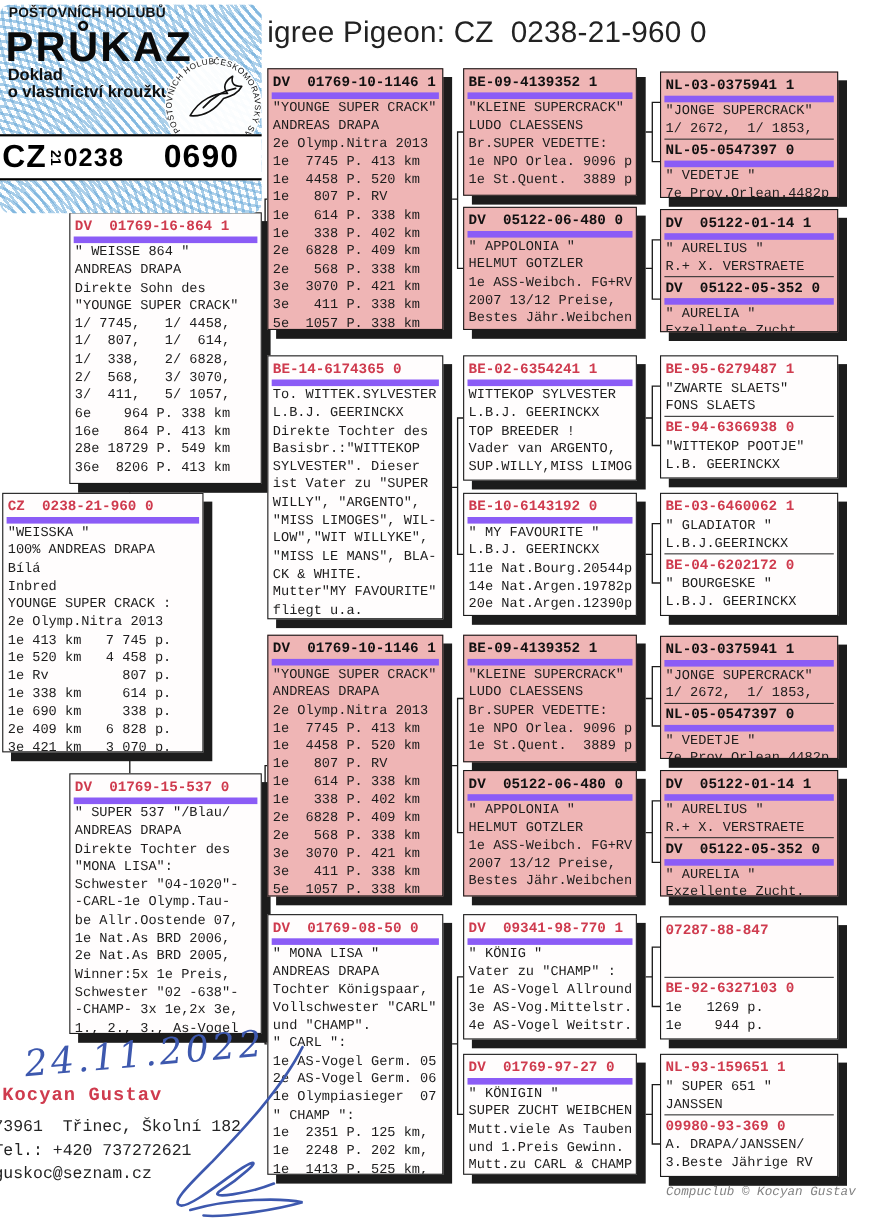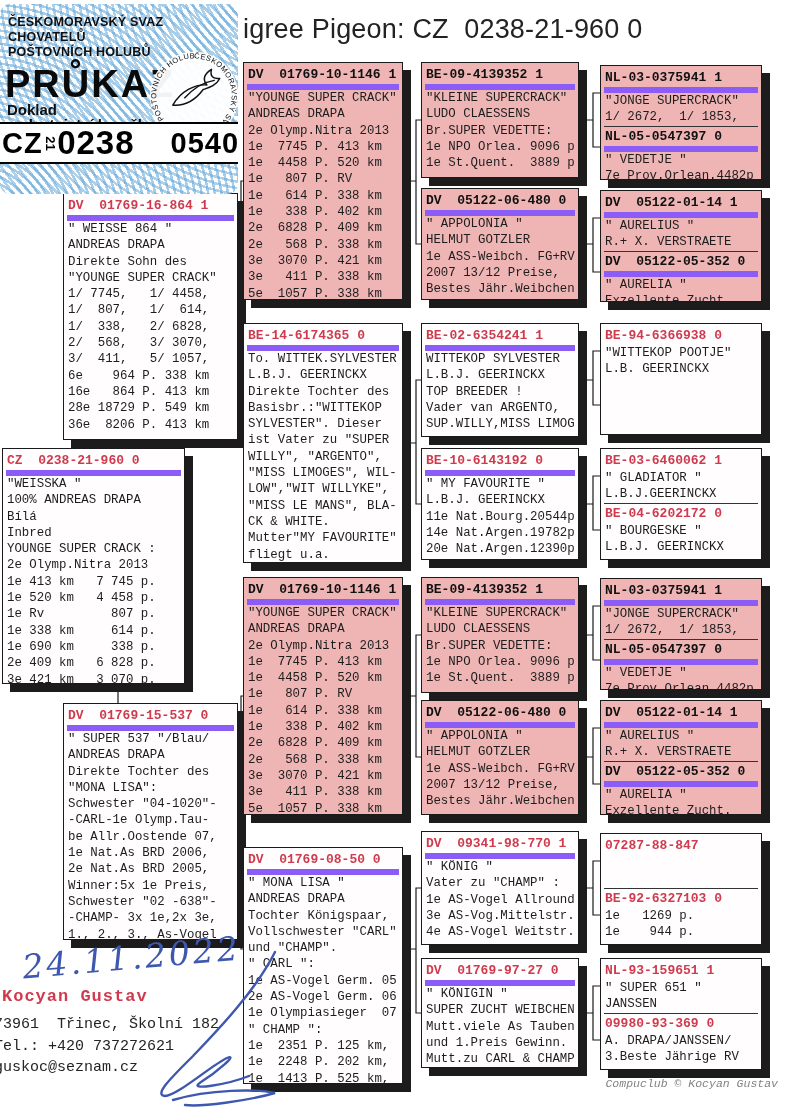--- a/index.html
+++ b/index.html
@@ -42,21 +42,21 @@
            #fcfeff;}
   .org{font-size:12.5px;font-weight:700;color:#101010;margin-left:8px;line-height:15px;letter-spacing:.2px;}
   .org1{margin-top:11px;}
   .prukaz{font-size:38px;font-weight:800;letter-spacing:2px;color:#0a0a0a;margin:6px 0 0 5px;line-height:36px;}
   .sub{font-size:15px;font-weight:700;margin-left:7px;line-height:15px;color:#101010;}
   .ringstrip{position:absolute;left:0;top:118px;width:100%;height:42px;background:#fff;
              border-top:2.5px solid #000;border-bottom:2.5px solid #000;z-index:6;
              display:flex;align-items:center;box-sizing:border-box;}
   .cc{font-size:29px;font-weight:700;letter-spacing:1px;margin-left:2px;}
   .yr{font-size:13px;font-weight:700;transform:rotate(90deg);width:15px;display:inline-block;text-align:center;}
-  .ser{font-size:33px;font-weight:600;letter-spacing:1px;}
+  .ser{font-size:23px;font-weight:600;letter-spacing:1px;}
   .num{font-size:29px;font-weight:600;letter-spacing:1px;margin-left:36px;}
   .logo{position:absolute;left:148px;top:46px;z-index:5;}
 
   
   .date{position:absolute;left:22px;top:938px;font-family:"DejaVu Serif",serif;
         font-style:italic;font-size:33px;color:var(--blueink);letter-spacing:3px;
         transform:rotate(-5deg);z-index:3;}
   .cname{position:absolute;left:2px;top:987px;font-family:"Liberation Mono",monospace;
          font-weight:bold;font-size:17px;color:var(--red);letter-spacing:1px;}
   .caddr,.ctel,.cmail{position:absolute;left:-6px;font-family:"Liberation Mono",monospace;
@@ -87,21 +87,20 @@
     <path d="M587 635 H593 M600 606 H593 V660 H600"></path>
     <path d="M587 757 H593 M600 728 H593 V784 H600"></path>
     <path d="M587 888 H593 M600 861 H593 V915 H600"></path>
     <path d="M587 1013 H593 M600 986 H593 V1040 H600"></path>
   </g>
 </svg>
 
 <div class="title">igree Pigeon: CZ  0238-21-960 0</div>
 
 <div class="stamp">
-  <div class="org org1">ČESKOMORAVSKÝ SVAZ CHOVATELŮ</div>
   <div class="org">POŠTOVNÍCH HOLUBŮ</div>
   <div class="prukaz">PRŮKAZ</div>
   <div class="sub">Doklad</div>
   <div class="sub">o vlastnictví kroužku</div>
   <svg class="logo" width="92" height="92" viewBox="0 0 100 100">
     <circle cx="50" cy="50" r="48" fill="rgba(255,255,255,0.95)"></circle>
     <defs>
         <path id="ctp" d="M50,9 a41,41 0 1,1 -0.01,0"></path>
       </defs>
     <text font-size="8.2" font-family="Liberation Sans, sans-serif" fill="#0a0a0a" letter-spacing="0.5">
@@ -109,21 +108,21 @@
     </text>
     <g stroke="#111" stroke-width="1.6" fill="none" stroke-linejoin="round" stroke-linecap="round">
       <path d="M27 60 C36 44 52 37 64 38 C59 32 61 26 69 21 C67 29 71 31 78 31 C74 39 66 41 60 43 C51 55 39 61 27 60 Z"></path>
       <path d="M40 52 C50 41 60 35 72 33"></path>
     </g>
   </svg>
   <div class="ringstrip">
     <span class="cc">CZ</span>
       <span class="yr">21</span>
       <span class="ser">0238</span>
-      <span class="num">0540</span>
+      <span class="num">0690</span>
   </div>
 </div>
 
 <div id="boxes">
     <div class="box white" style="left: 63px; top: 193px; width: 175px; height: 247px;">
       <div class="sec">
         <div class="bh">DV  01769-16-864 1</div>
         <div class="ln">" WEISSE 864 "</div>
         <div class="ln">ANDREAS DRAPA</div>
         <div class="ln">Direkte Sohn des</div>
@@ -222,21 +221,21 @@
         <div class="ln">1e   807 P. RV</div>
         <div class="ln">1e   614 P. 338 km</div>
         <div class="ln">1e   338 P. 402 km</div>
         <div class="ln">2e  6828 P. 409 km</div>
         <div class="ln">2e   568 P. 338 km</div>
         <div class="ln">3e  3070 P. 421 km</div>
         <div class="ln">3e   411 P. 338 km</div>
         <div class="ln">5e  1057 P. 338 km</div>
       </div>
     </div>
-    <div class="box white" style="left: 243px; top: 831px; width: 160px; height: 237px; margin-top: 16px;">
+    <div class="box white" style="left: 243px; top: 831px; width: 160px; height: 237px;">
       <div class="sec">
         <div class="bh">DV  01769-08-50 0</div>
         <div class="ln">" MONA LISA "</div>
         <div class="ln">ANDREAS DRAPA</div>
         <div class="ln">Tochter Königspaar,</div>
         <div class="ln">Vollschwester "CARL"</div>
         <div class="ln">und "CHAMP".</div>
         <div class="ln">" CARL ":</div>
         <div class="ln">1e AS-Vogel Germ. 05</div>
         <div class="ln">2e AS-Vogel Germ. 06</div>
@@ -346,20 +345,25 @@
         <div class="ln">R.+ X. VERSTRAETE</div>
       </div>
       <div class="sec">
         <div class="bh">DV  05122-05-352 0</div>
         <div class="ln">" AURELIA "</div>
         <div class="ln">Exzellente Zucht.</div>
       </div>
     </div>
     <div class="box white multi" style="left: 600px; top: 323px; width: 162px; height: 112px;">
       <div class="sec">
+        <div class="bh c">BE-95-6279487 1</div>
+        <div class="ln">"ZWARTE SLAETS"</div>
+        <div class="ln">FONS SLAETS</div>
+      </div>
+      <div class="sec">
         <div class="bh c">BE-94-6366938 0</div>
         <div class="ln">"WITTEKOP POOTJE"</div>
         <div class="ln">L.B. GEERINCKX</div>
       </div>
     </div>
     <div class="box white multi" style="left: 600px; top: 448px; width: 162px; height: 112px;">
       <div class="sec">
         <div class="bh c">BE-03-6460062 1</div>
         <div class="ln">" GLADIATOR "</div>
         <div class="ln">L.B.J.GEERINCKX</div>

